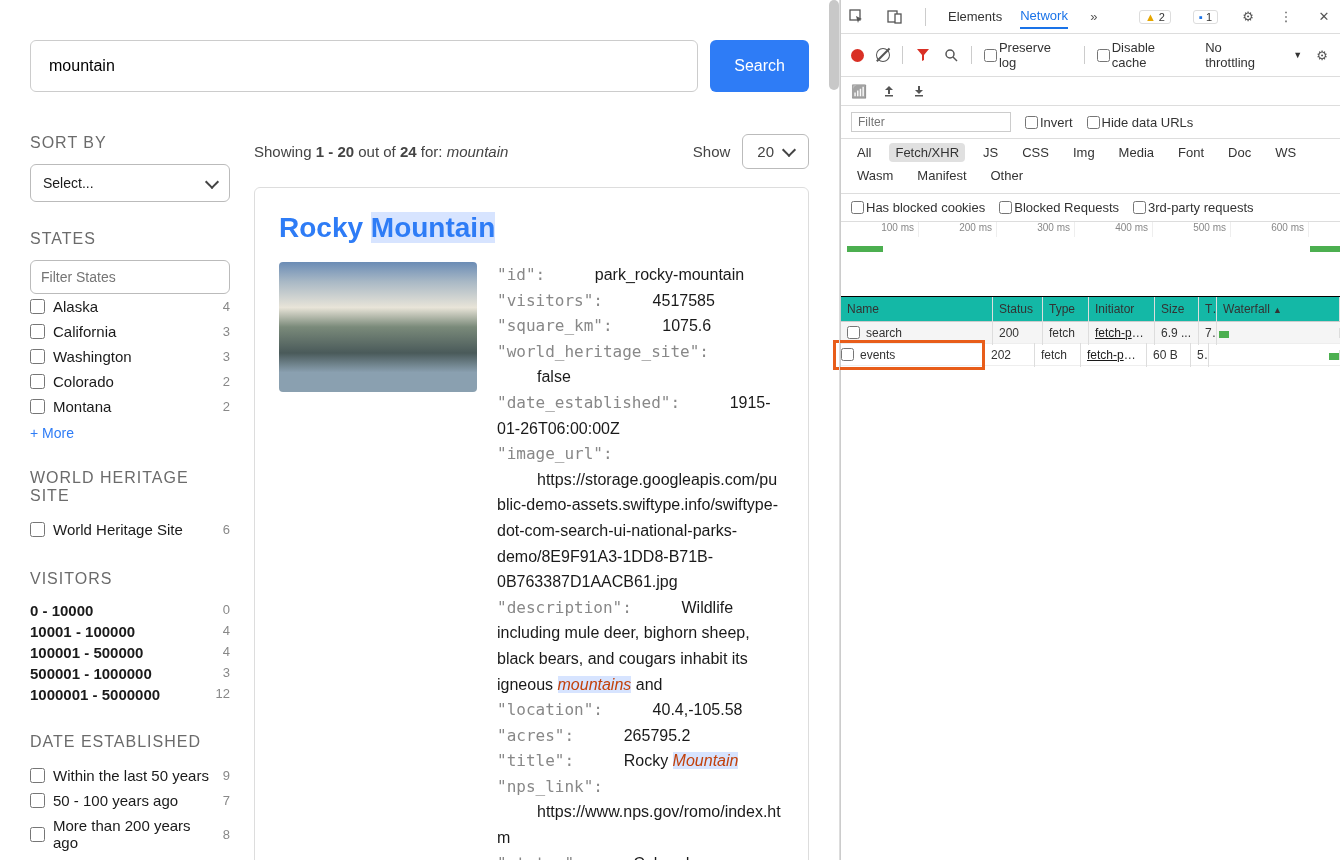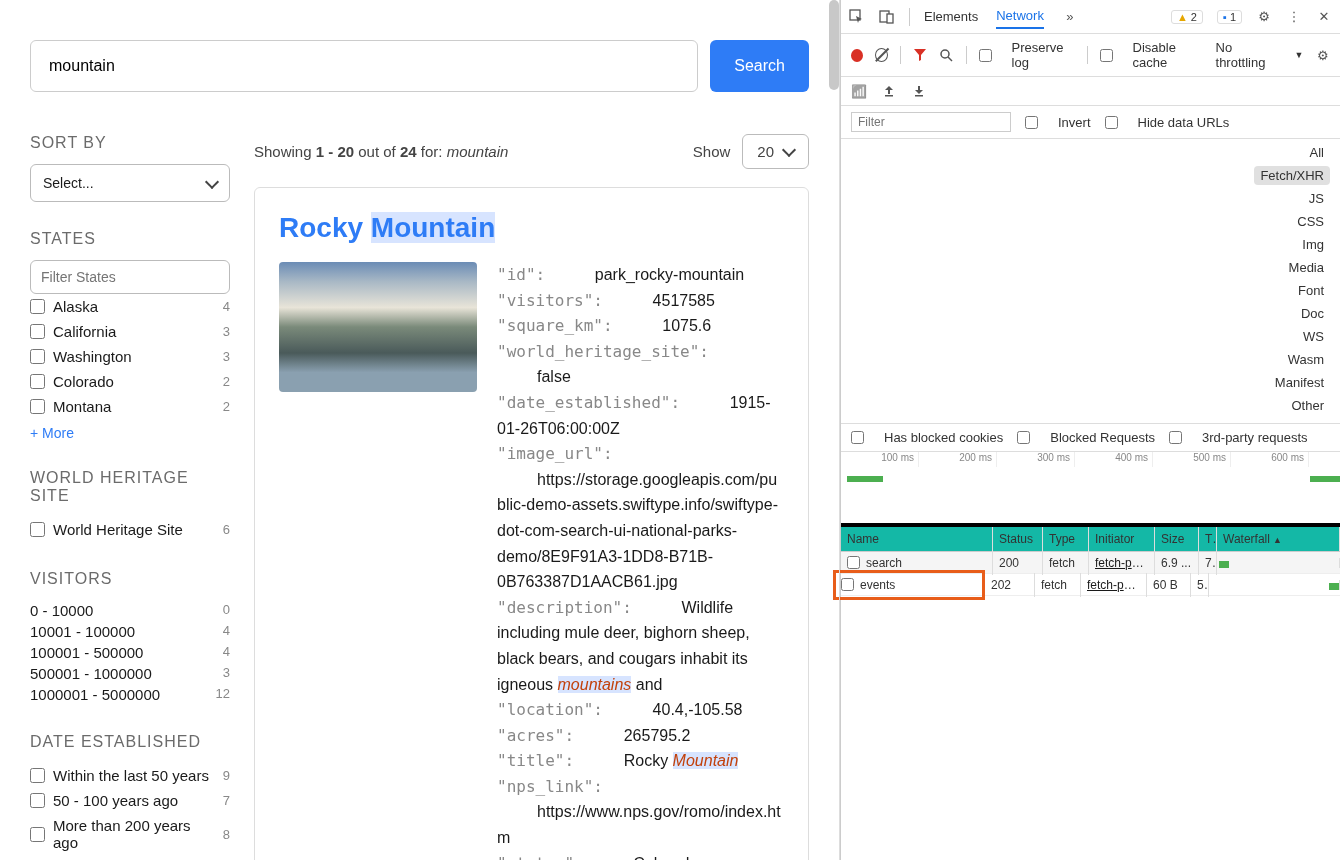--- a/index.html
+++ b/index.html
@@ -15,58 +15,58 @@
 .section-title { font-size: 16px; letter-spacing: 1px; color: #6b6b6b; margin-bottom: 12px; }
 .select-box { width: 100%; border: 1px solid #bbb; border-radius: 6px; padding: 10px 12px; font-size: 14px; display: flex; justify-content: space-between; align-items: center; background: #fff; cursor: pointer; margin-bottom: 28px; }
 .filter-input { width: 100%; border: 1px solid #bbb; border-radius: 6px; padding: 8px 10px; font-size: 14px; }
 .facet-item { display: flex; align-items: center; gap: 8px; padding: 4px 0; font-size: 15px; }
 .facet-item input { width: 15px; height: 15px; }
 .facet-count { margin-left: auto; color: #888; font-size: 13px; }
 .more-link { color: #2e7cf6; font-size: 14px; cursor: pointer; margin-top: 6px; }
 .section-block { margin-bottom: 28px; }
 .range-item { display: flex; padding: 2px 0; font-size: 15px; }
 .range-item .facet-count { margin-left: auto; }
-.range-item.bold .range-label { font-weight: 400; }
+.range-item.bold .range-label { font-weight: 700; }
 .results-header { display: flex; justify-content: space-between; align-items: center; padding: 18px 0; font-size: 15px; color: #444; }
 .show-selector { display: flex; align-items: center; gap: 12px; }
 .show-box { border: 1px solid #bbb; border-radius: 6px; padding: 8px 14px; display: flex; align-items: center; gap: 10px; cursor: pointer; }
 .result-card { border: 1px solid #ddd; border-radius: 6px; padding: 24px; }
 .result-title { font-size: 28px; font-weight: 600; color: #2e7cf6; margin-bottom: 18px; }
 .result-title .hl { background: #d7e4ff; }
 .result-body { display: flex; gap: 20px; }
 .result-img { width: 198px; height: 130px; border-radius: 4px; background: linear-gradient(to bottom, #6b8cb5 0%, #a8b8c5 15%, #e8e4d8 35%, #7a8a7a 50%, #4a5a5a 70%, #8aa0b0 85%); flex-shrink: 0; }
 .result-fields { flex: 1; font-size: 16px; line-height: 1.6; word-break: break-word; }
 .fkey { font-family: monospace; color: #888; }
 .fval { color: #1a1a1a; margin-left: 40px; }
 .hl2 { background: #d7e4ff; color: #c2410c; font-style: italic; }
 .chevron { display: inline-block; width: 10px; height: 10px; border-right: 2px solid #444; border-bottom: 2px solid #444; transform: rotate(45deg); margin-top: -3px; }
 
 
 .devtools { width: 500px; background: #fff; display: flex; flex-direction: column; font-size: 13px; color: #333; border-left: 1px solid #ccc; }
-.dt-row { display: flex; align-items: center; border-bottom: 1px solid #ddd; padding: 4px 8px; gap: 14px; min-height: 28px; }
+.dt-row { display: flex; align-items: center; border-bottom: 1px solid #ddd; padding: 4px 8px; gap: 22px; min-height: 28px; }
 .dt-tabs { flex: 1; display: flex; gap: 18px; align-items: center; }
 .dt-tab { cursor: pointer; padding: 4px 0; }
 .dt-tab.active { color: #1a73e8; border-bottom: 2px solid #1a73e8; }
 .dt-icon { width: 16px; height: 16px; display: inline-flex; align-items: center; justify-content: center; cursor: pointer; color: #555; }
 .badge { border: 1px solid #ddd; border-radius: 3px; padding: 0 5px; font-size: 11px; display: inline-flex; align-items: center; gap: 3px; }
 .warn-tri { color: #e6a700; }
 .msg-blue { color: #1a73e8; }
 .dt-toolbar { display: flex; align-items: center; gap: 12px; padding: 6px 10px; border-bottom: 1px solid #ddd; }
 .record-dot { width: 13px; height: 13px; border-radius: 50%; background: #d93025; }
 .clear-circ { width: 14px; height: 14px; border: 1.5px solid #555; border-radius: 50%; position: relative; }
 .clear-circ::after { content: ""; position: absolute; width: 18px; height: 1.5px; background: #555; transform: rotate(-45deg); top: 5px; left: -3px; }
 .funnel { color: #d93025; }
 .dt-sep { width: 1px; height: 18px; background: #ccc; }
-.checkbox-label { display: flex; align-items: center; gap: 20px; cursor: pointer; }
+.checkbox-label { display: flex; align-items: center; gap: 2px; cursor: pointer; }
 .dt-filter-row { display: flex; flex-wrap: wrap; gap: 10px 14px; align-items: center; padding: 6px 10px; border-bottom: 1px solid #ddd; }
 .filter-input-dt { border: 1px solid #ccc; padding: 2px 6px; width: 160px; font-size: 12px; }
-.type-filters { display: flex; flex-wrap: wrap; gap: 4px 12px; align-items: flex-end; padding: 4px 10px 8px; border-bottom: 1px solid #ddd; flex-direction: column; }
+.type-filters { display: flex; flex-wrap: wrap; gap: 4px 12px; align-items: flex-start; padding: 4px 10px 8px; border-bottom: 1px solid #ddd; }
 .type-btn { cursor: pointer; padding: 2px 6px; border-radius: 4px; }
 .type-btn.active { background: #e0e0e0; }
-.timeline { height: 75px; border-bottom: 4px solid #000000; position: relative; background: #fff; }
+.timeline { height: 75px; border-bottom: 1px solid #000000; position: relative; background: #fff; }
 .timeline-ticks { display: flex; font-size: 10px; color: #888; }
 .timeline-tick { width: 78px; text-align: right; padding-right: 4px; border-right: 1px solid #eee; height: 15px; }
 .timeline-bar { position: absolute; height: 6px; background: #4caf50; top: 24px; }
 .net-table { display: flex; flex-direction: column; flex: 1; }
 .net-header-row { display: flex; background: #14b8a6; border-bottom: 1px solid #ccc; font-size: 12px; }
 .net-col { padding: 5px 6px; border-right: 1px solid #ddd; overflow: hidden; text-overflow: ellipsis; white-space: nowrap; }
 .col-name { width: 152px; display: flex; align-items: center; gap: 6px; }
 .col-status { width: 50px; }
 .col-type { width: 46px; }
 .col-init { width: 66px; }

